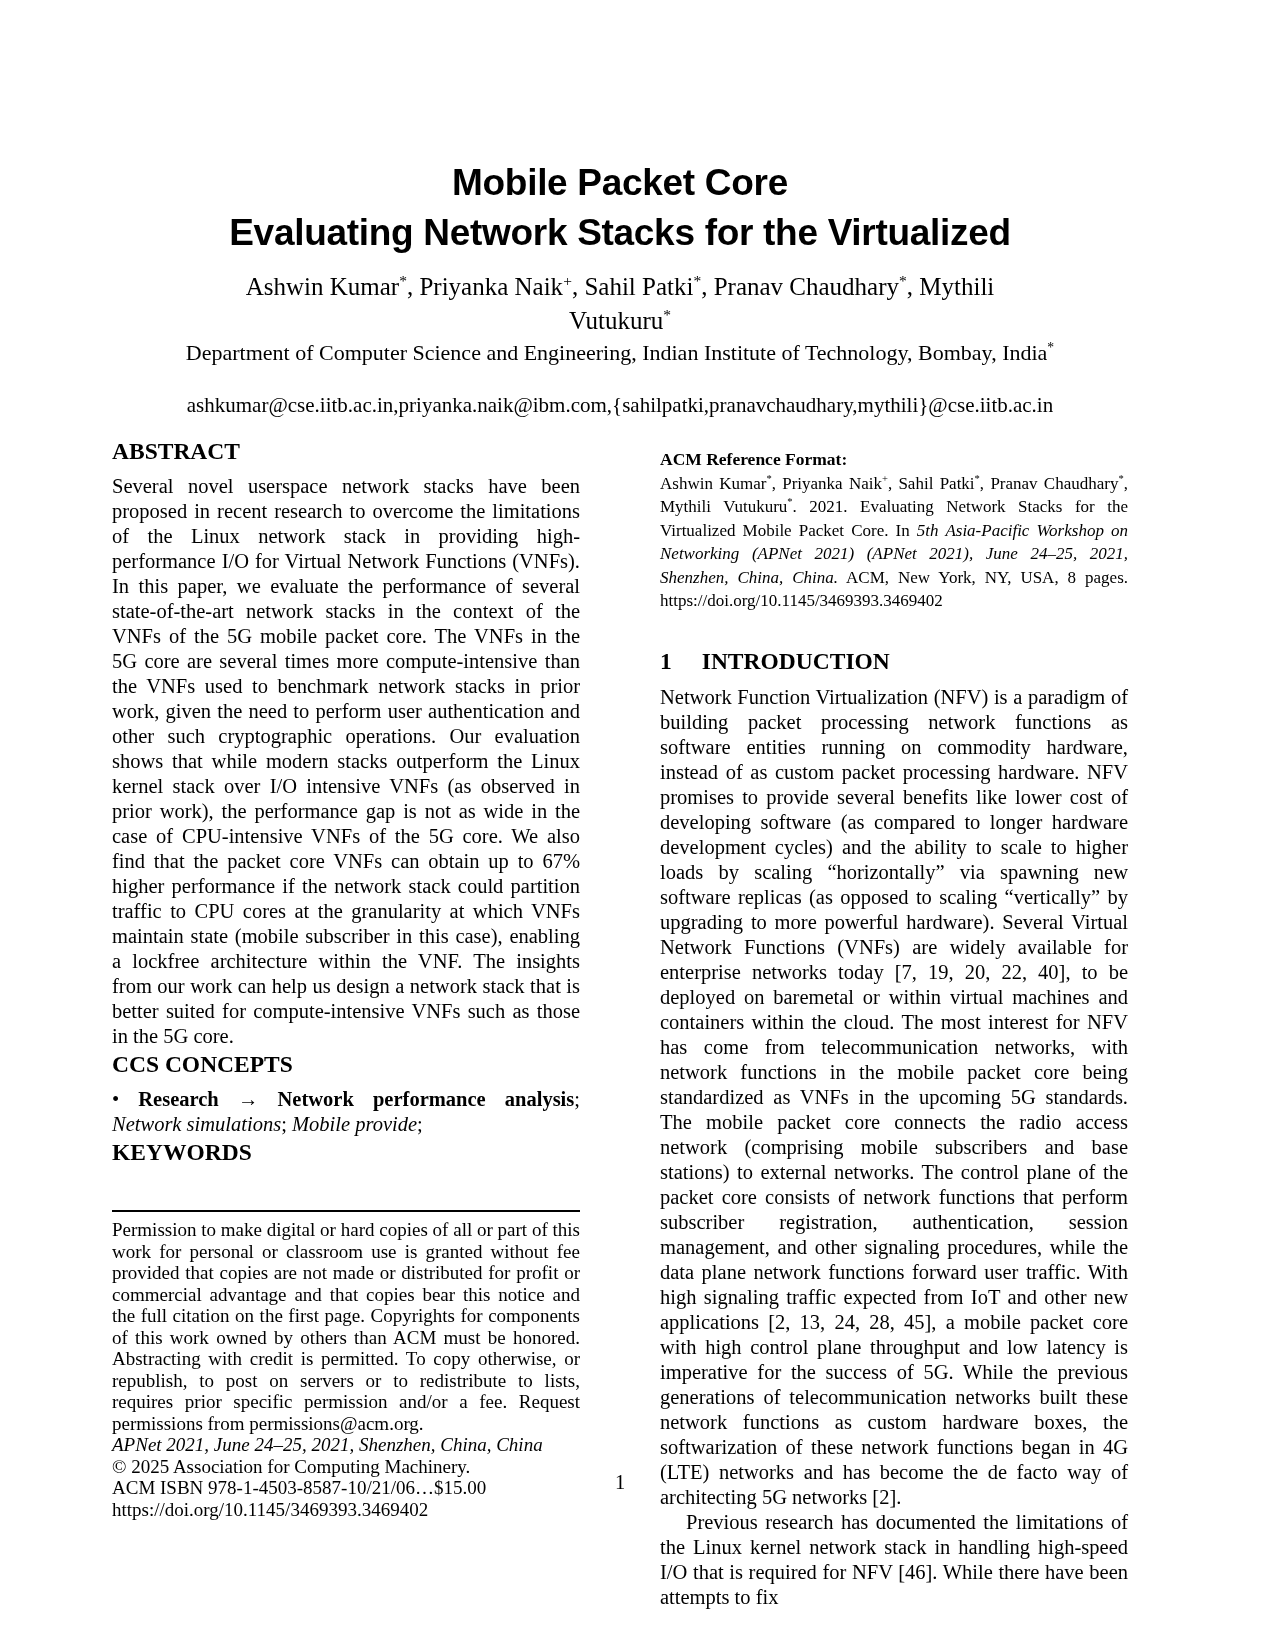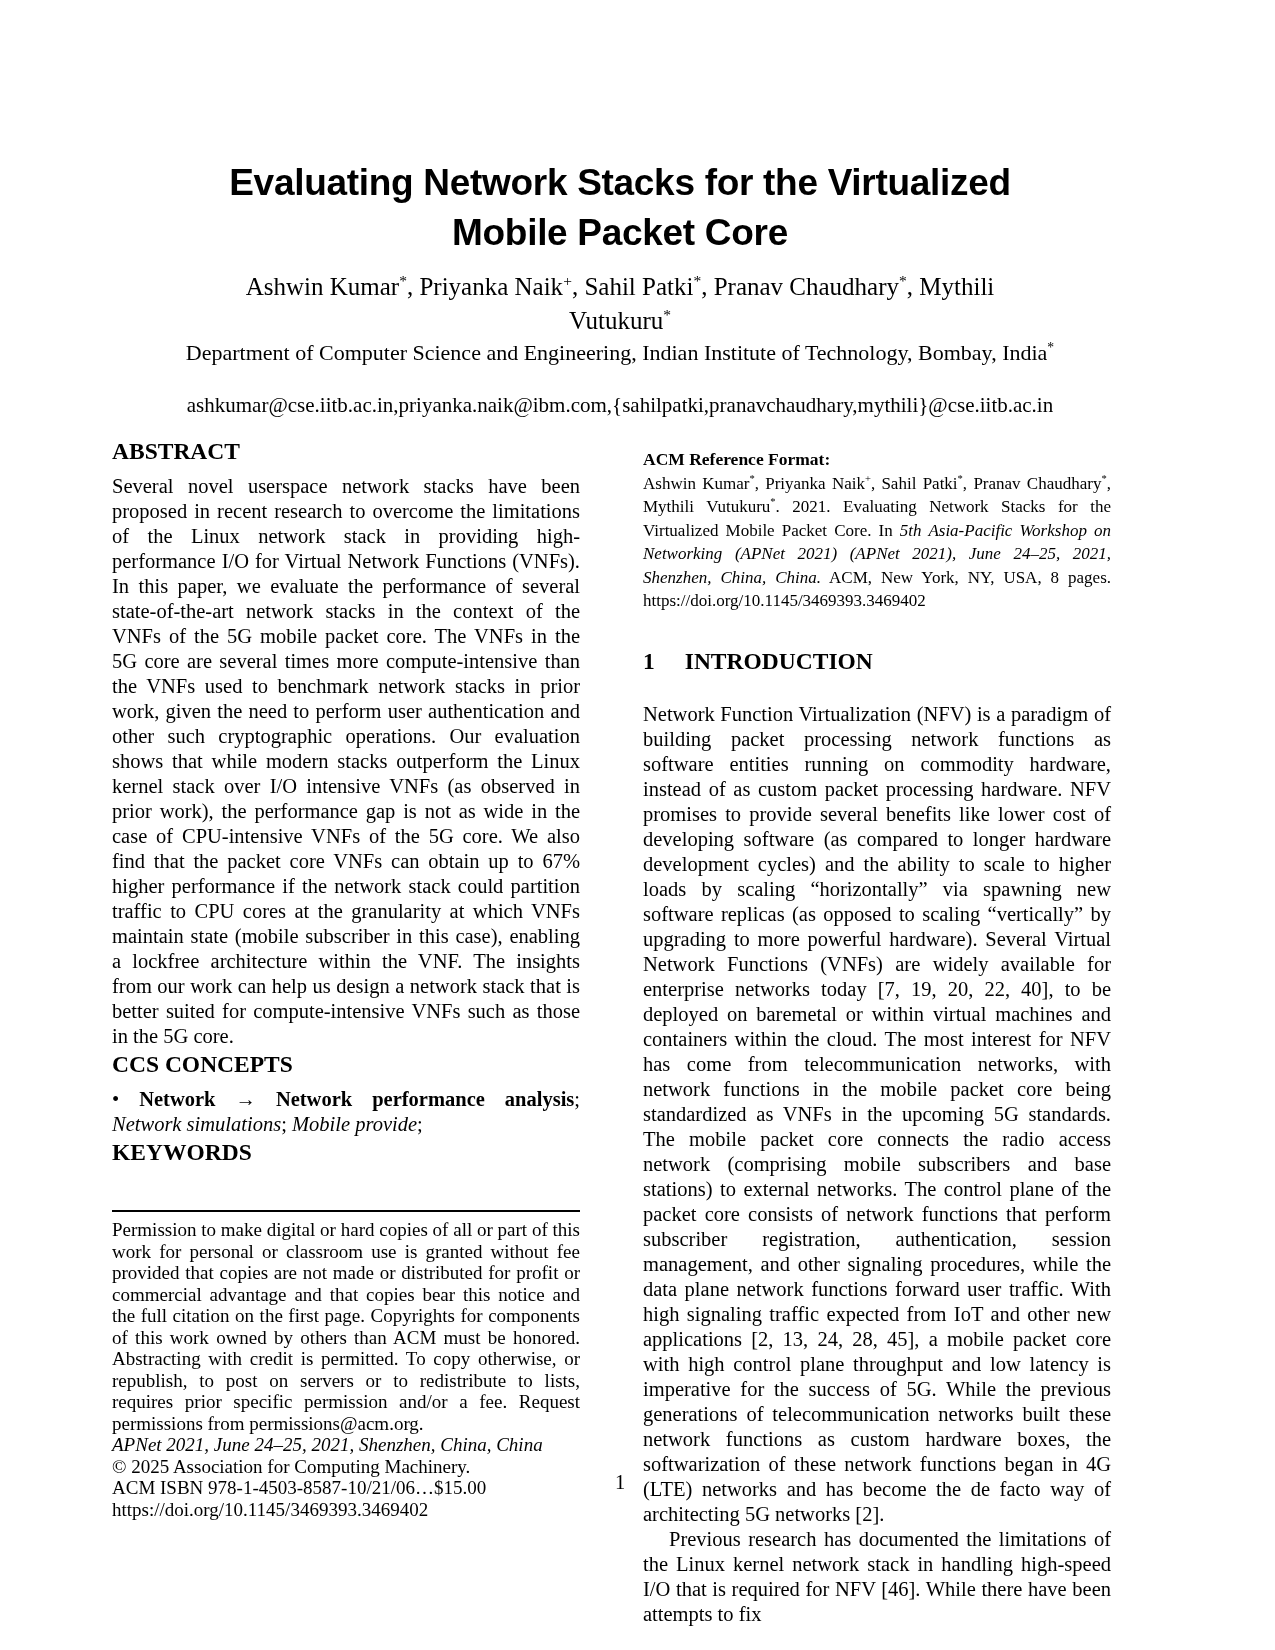--- a/index.html
+++ b/index.html
@@ -39,21 +39,21 @@
   sup { font-size: 62%; line-height: 0; vertical-align: super; }
   .b { font-weight: bold; }
   .i { font-style: italic; }
 
   .col {
     position: absolute;
     top: 436px;
     width: 468px;
   }
   .col-left  { left: 112px; }
-  .col-right { left: 643px; }
+  .col-right { left: 660px; }
 
   h2.sec {
     font-size: 23.5px;
     line-height: 30px;
     font-weight: bold;
     margin: 0 0 8px 0;
   }
   h2.sec-gap { }
   h2.sec .sec-num { display: inline-block; margin-right: 30px; }
 
@@ -70,21 +70,21 @@
     line-height: 22px;
     font-weight: bold;
     margin: 12px 0 2px 0;
   }
   p.refbody {
     font-size: 17px;
     line-height: 23.4px;
     text-align: justify;
     margin: 0;
   }
-  h2.intro-h { margin-top: 34px; margin-bottom: 26px; }
+  h2.intro-h { margin-top: 34px; margin-bottom: 9px; }
 
   .footnote {
     position: absolute;
     left: 112px;
     top: 1210px;
     width: 468px;
   }
   .footnote-rule {
     border: 0;
     border-top: 2px solid #000;
@@ -107,36 +107,36 @@
     font-size: 20.5px;
     line-height: 25px;
   }
 </style>
 </head>
 <body>
 
 <div class="page">
 
   <div class="center-block paper-title">
+    <span>Mobile Packet Core</span>
     <span>Evaluating Network Stacks for the Virtualized</span>
-    <span>Mobile Packet Core</span>
   </div>
 
   <div class="center-block authors"><span>Ashwin Kumar</span><sup>*</sup><span>, Priyanka Naik</span><sup>+</sup><span>, Sahil Patki</span><sup>*</sup><span>, Pranav Chaudhary</span><sup>*</sup><span>, Mythili</span><br><span>Vutukuru</span><sup>*</sup></div>
 
   <div class="center-block affil-1"><span>Department of Computer Science and Engineering, Indian Institute of Technology, Bombay, India</span><sup>*</sup></div>
 
   <div class="center-block emails">ashkumar@cse.iitb.ac.in,priyanka.naik@ibm.com,{sahilpatki,pranavchaudhary,mythili}@cse.iitb.ac.in</div>
 
   <div class="col col-left">
     <h2 class="sec">ABSTRACT</h2>
     <p class="body">Several novel userspace network stacks have been proposed in recent research to overcome the limitations of the Linux network stack in providing high-performance I/O for Virtual Network Functions (VNFs). In this paper, we evaluate the performance of several state-of-the-art network stacks in the context of the VNFs of the 5G mobile packet core. The VNFs in the 5G core are several times more compute-intensive than the VNFs used to benchmark network stacks in prior work, given the need to perform user authentication and other such cryptographic operations. Our evaluation shows that while modern stacks outperform the Linux kernel stack over I/O intensive VNFs (as observed in prior work), the performance gap is not as wide in the case of CPU-intensive VNFs of the 5G core. We also find that the packet core VNFs can obtain up to 67% higher performance if the network stack could partition traffic to CPU cores at the granularity at which VNFs maintain state (mobile subscriber in this case), enabling a lockfree architecture within the VNF. The insights from our work can help us design a network stack that is better suited for compute-intensive VNFs such as those in the 5G core.</p>
 
     <h2 class="sec sec-gap">CCS CONCEPTS</h2>
-    <p class="body"><span>• </span><span class="b">Network</span><span> → </span><span class="b">Network performance analysis</span><span>; </span><span class="i">Network simulations</span><span>; </span><span class="i">Mobile provide</span><span>;</span></p>
+    <p class="body"><span>• </span><span class="b">Research</span><span> → </span><span class="b">Network performance analysis</span><span>; </span><span class="i">Network simulations</span><span>; </span><span class="i">Mobile provide</span><span>;</span></p>
 
     <h2 class="sec sec-gap">KEYWORDS</h2>
   </div>
 
   <div class="footnote">
     <hr class="footnote-rule">
     <p class="just">Permission to make digital or hard copies of all or part of this work for personal or classroom use is granted without fee provided that copies are not made or distributed for profit or commercial advantage and that copies bear this notice and the full citation on the first page. Copyrights for components of this work owned by others than ACM must be honored. Abstracting with credit is permitted. To copy otherwise, or republish, to post on servers or to redistribute to lists, requires prior specific permission and/or a fee. Request permissions from permissions@acm.org.</p>
     <p class="i">APNet 2021, June 24–25, 2021, Shenzhen, China, China</p>
     <p>© 2025 Association for Computing Machinery.</p>
     <p>ACM ISBN 978-1-4503-8587-10/21/06…$15.00</p>

